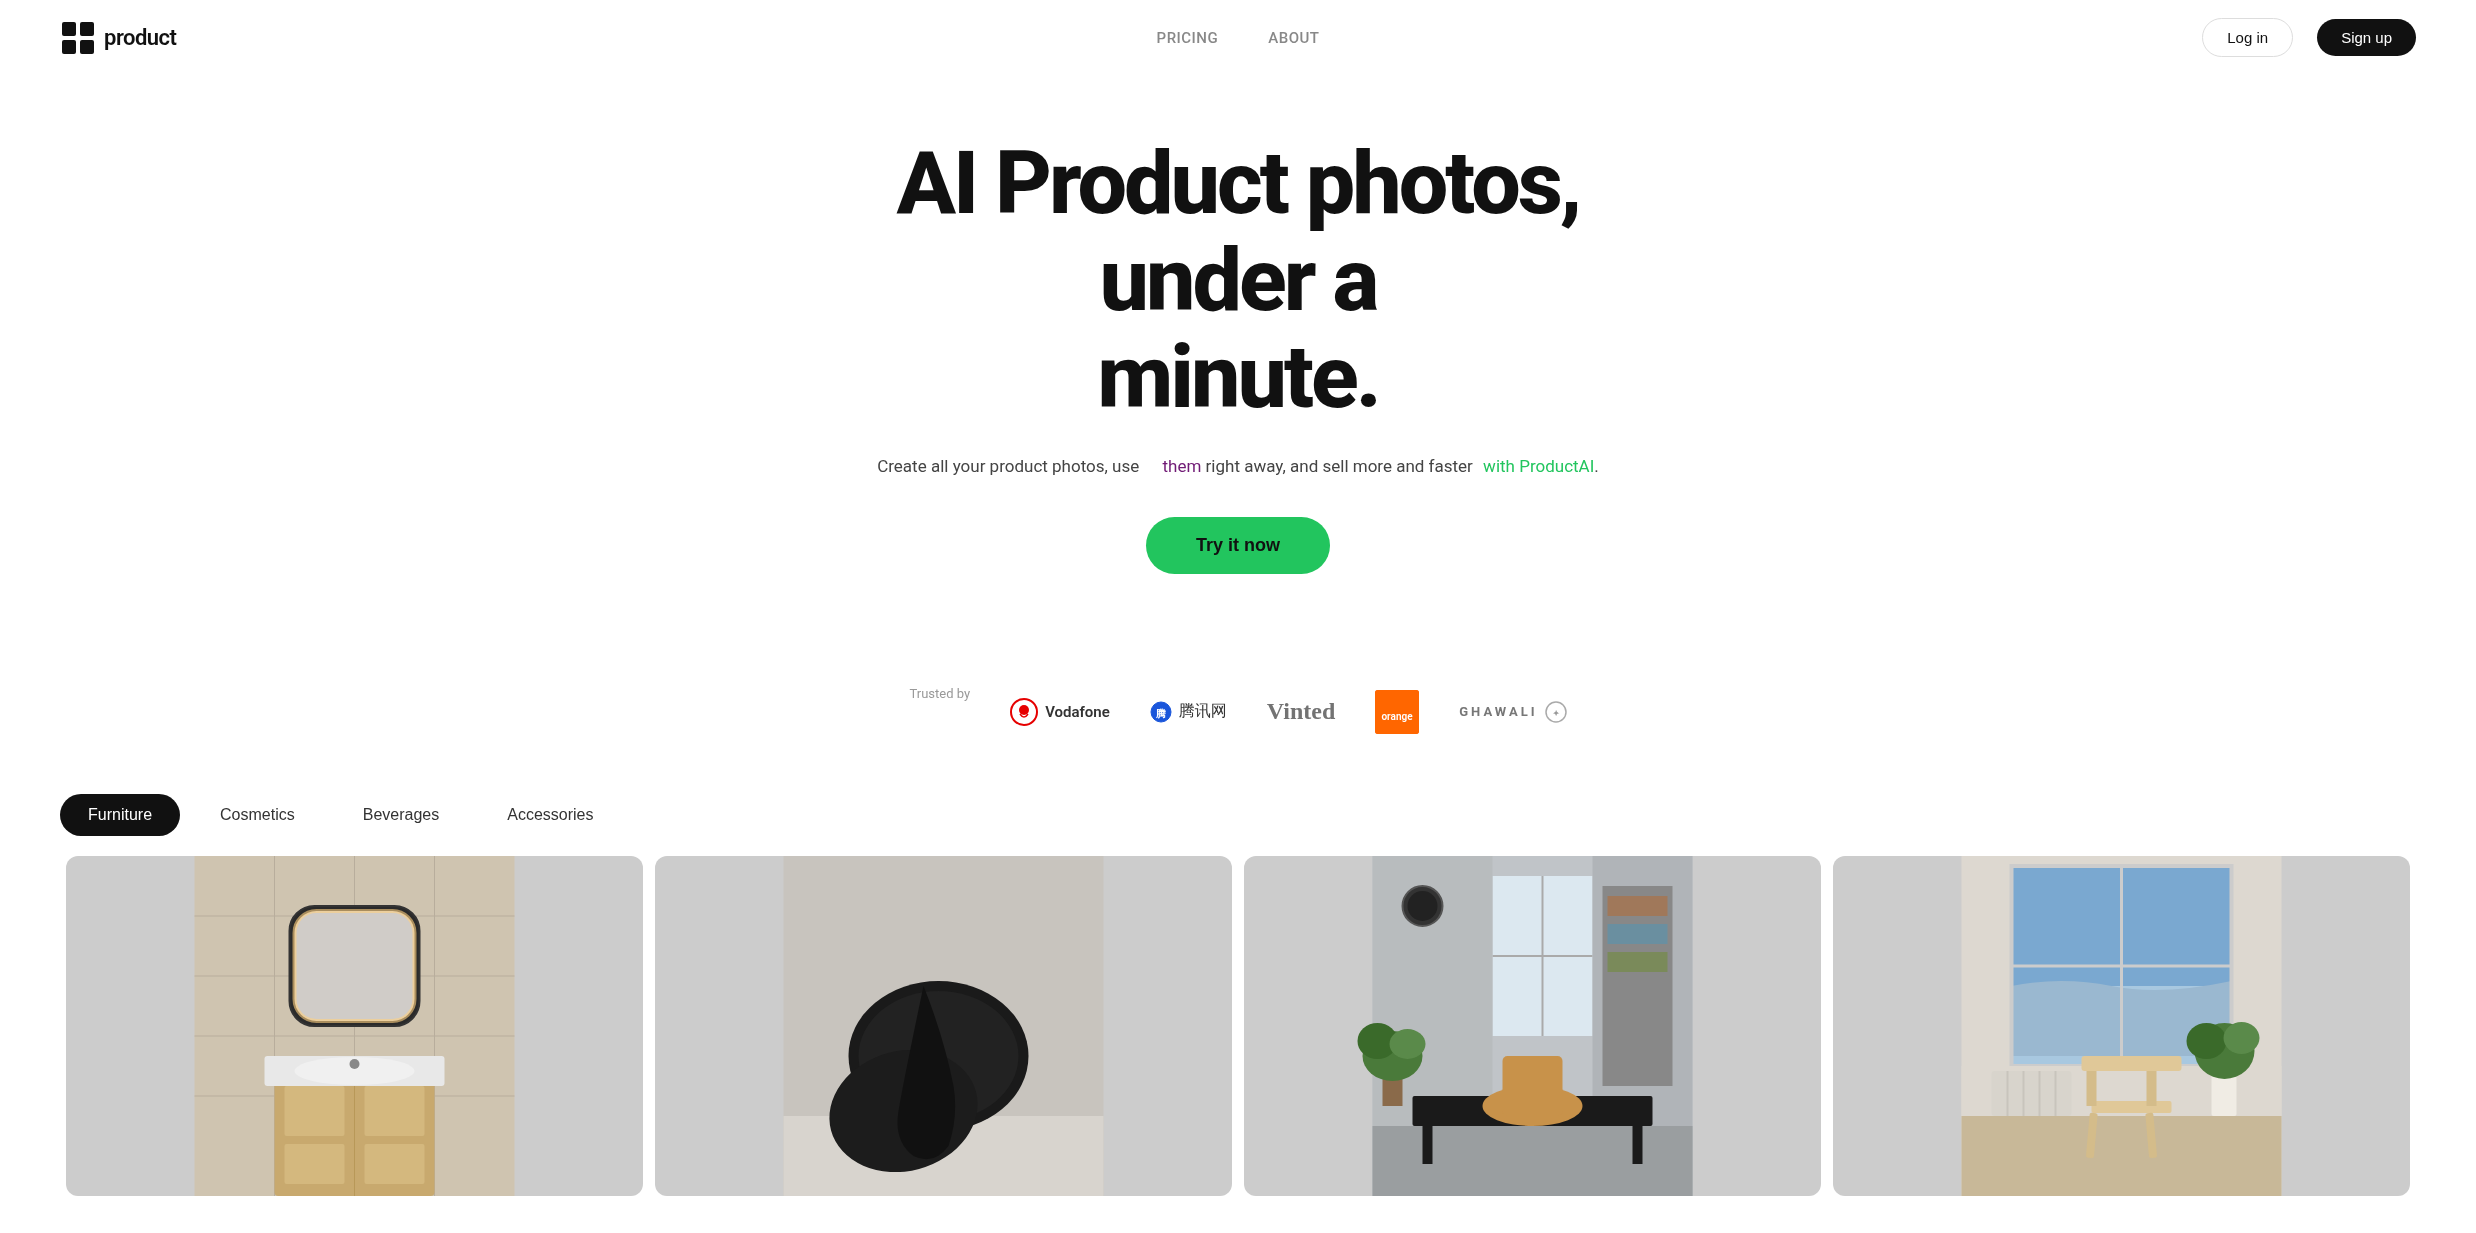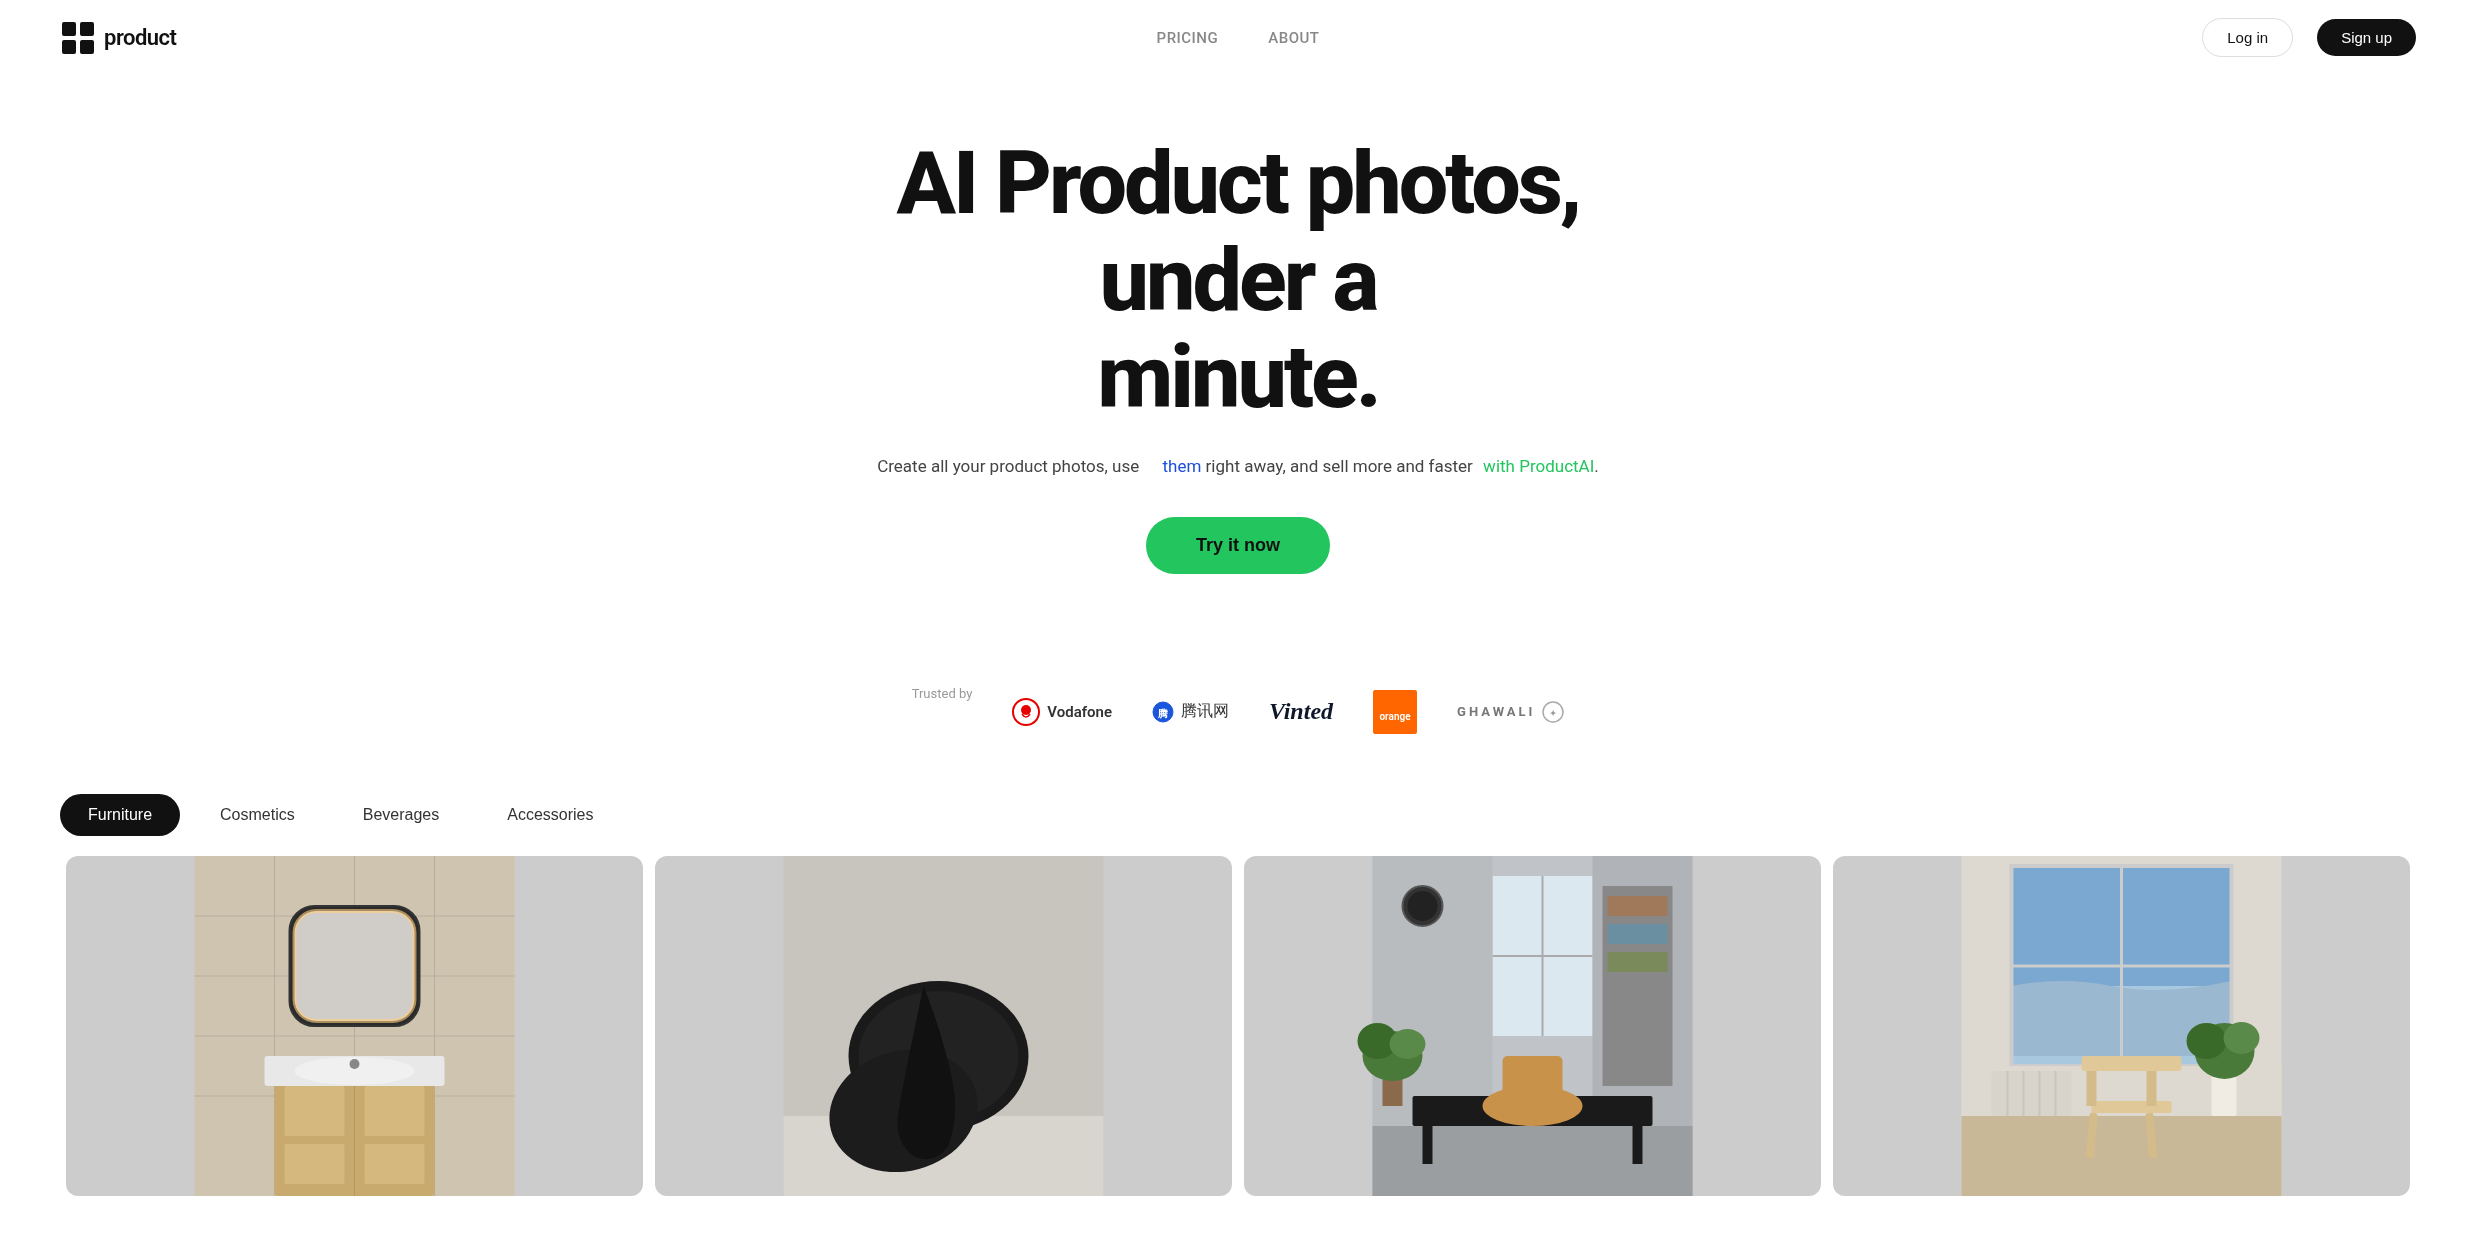--- a/index.html
+++ b/index.html
@@ -255,21 +255,21 @@
     <button class="btn-signup">Sign up</button>
   </div>
 </nav>
 
 <section class="hero">
   <h1 class="hero-title">
     <span>AI Product photos, under a</span><br>
     <span>minute.</span>
   </h1>
   <p class="hero-subtitle">
-    <span>Create all your product photos, use </span><span class="highlight-them" style="color:#1d4ed8;margin-left:19px;">them</span><span> right away, and sell more and faster </span><span class="highlight-product" style="color:#22c55e;">with ProductAI</span><span>.</span>
+    <span>Create all your product photos, use </span><span class="highlight-them" style="color:#701a75;margin-left:19px;">them</span><span> right away, and sell more and faster </span><span class="highlight-product" style="color:#22c55e;">with ProductAI</span><span>.</span>
   </p>
   <button class="btn-try">Try it now</button>
 </section>
 
 <div class="trusted-section">
   <span class="trusted-label">Trusted by</span>
 
   <div class="brand-logo">
     <svg class="vodafone-icon" viewBox="0 0 28 28" fill="none" xmlns="http://www.w3.org/2000/svg">
       <circle cx="14" cy="14" r="13" stroke="#e60000" stroke-width="2" fill="white"></circle>
@@ -281,21 +281,21 @@
 
   <div class="brand-logo">
     <svg width="22" height="22" viewBox="0 0 22 22">
       <circle cx="11" cy="11" r="10" fill="#1a56db" stroke="#1a56db"></circle>
       <text x="11" y="16" text-anchor="middle" fill="white" font-size="10" font-weight="bold">腾</text>
     </svg>
     <span style="font-size:16px;font-weight:500;color:#333;">腾讯网</span>
   </div>
 
   <div class="brand-logo">
-    <span class="vinted-text" style="font-family:Georgia,serif;font-size:24px;font-weight:800;color:#0f172a;font-style:italic;">Vinted</span>
+    <span class="vinted-text" style="font-family:Georgia,serif;font-size:24px;font-weight:800;color:#737373;">Vinted</span>
   </div>
 
   <div class="brand-logo">
     <div class="orange-box">
       <svg viewBox="0 0 44 44" width="44" height="44" xmlns="http://www.w3.org/2000/svg">
         <rect width="44" height="44" fill="#ff6600" rx="3"></rect>
         <text x="22" y="30" text-anchor="middle" fill="white" font-size="10" font-weight="600">orange</text>
       </svg>
     </div>
   </div>

